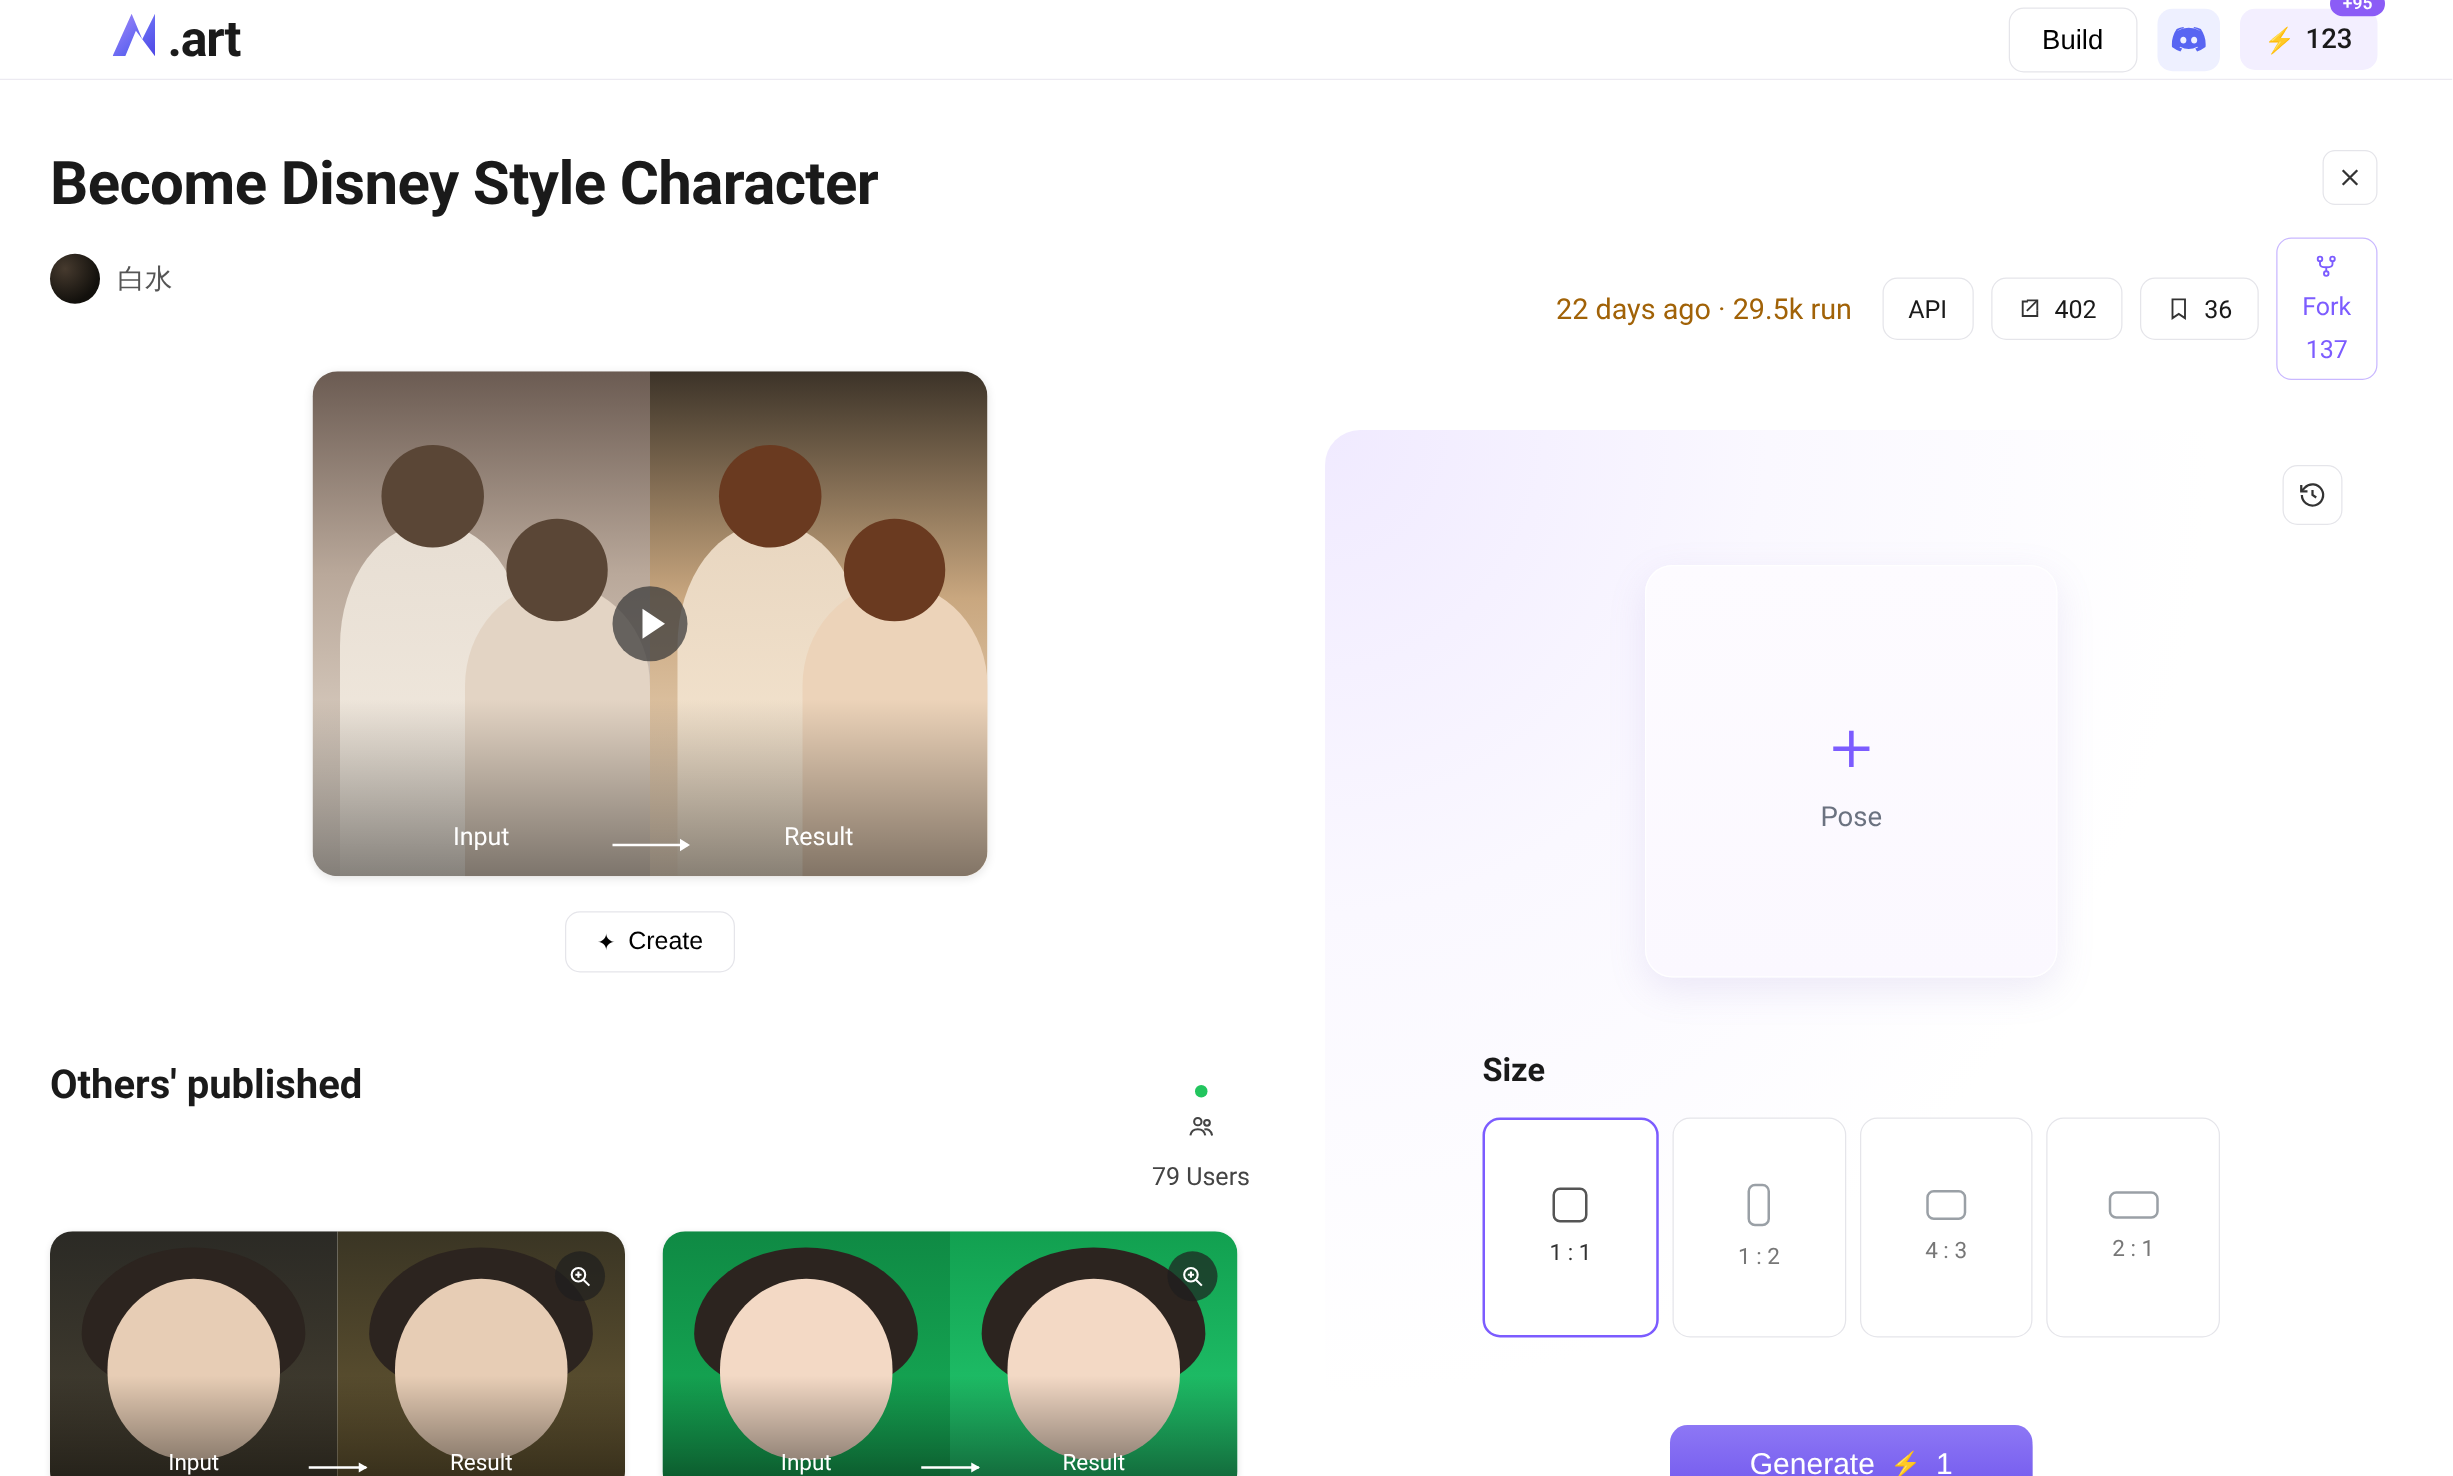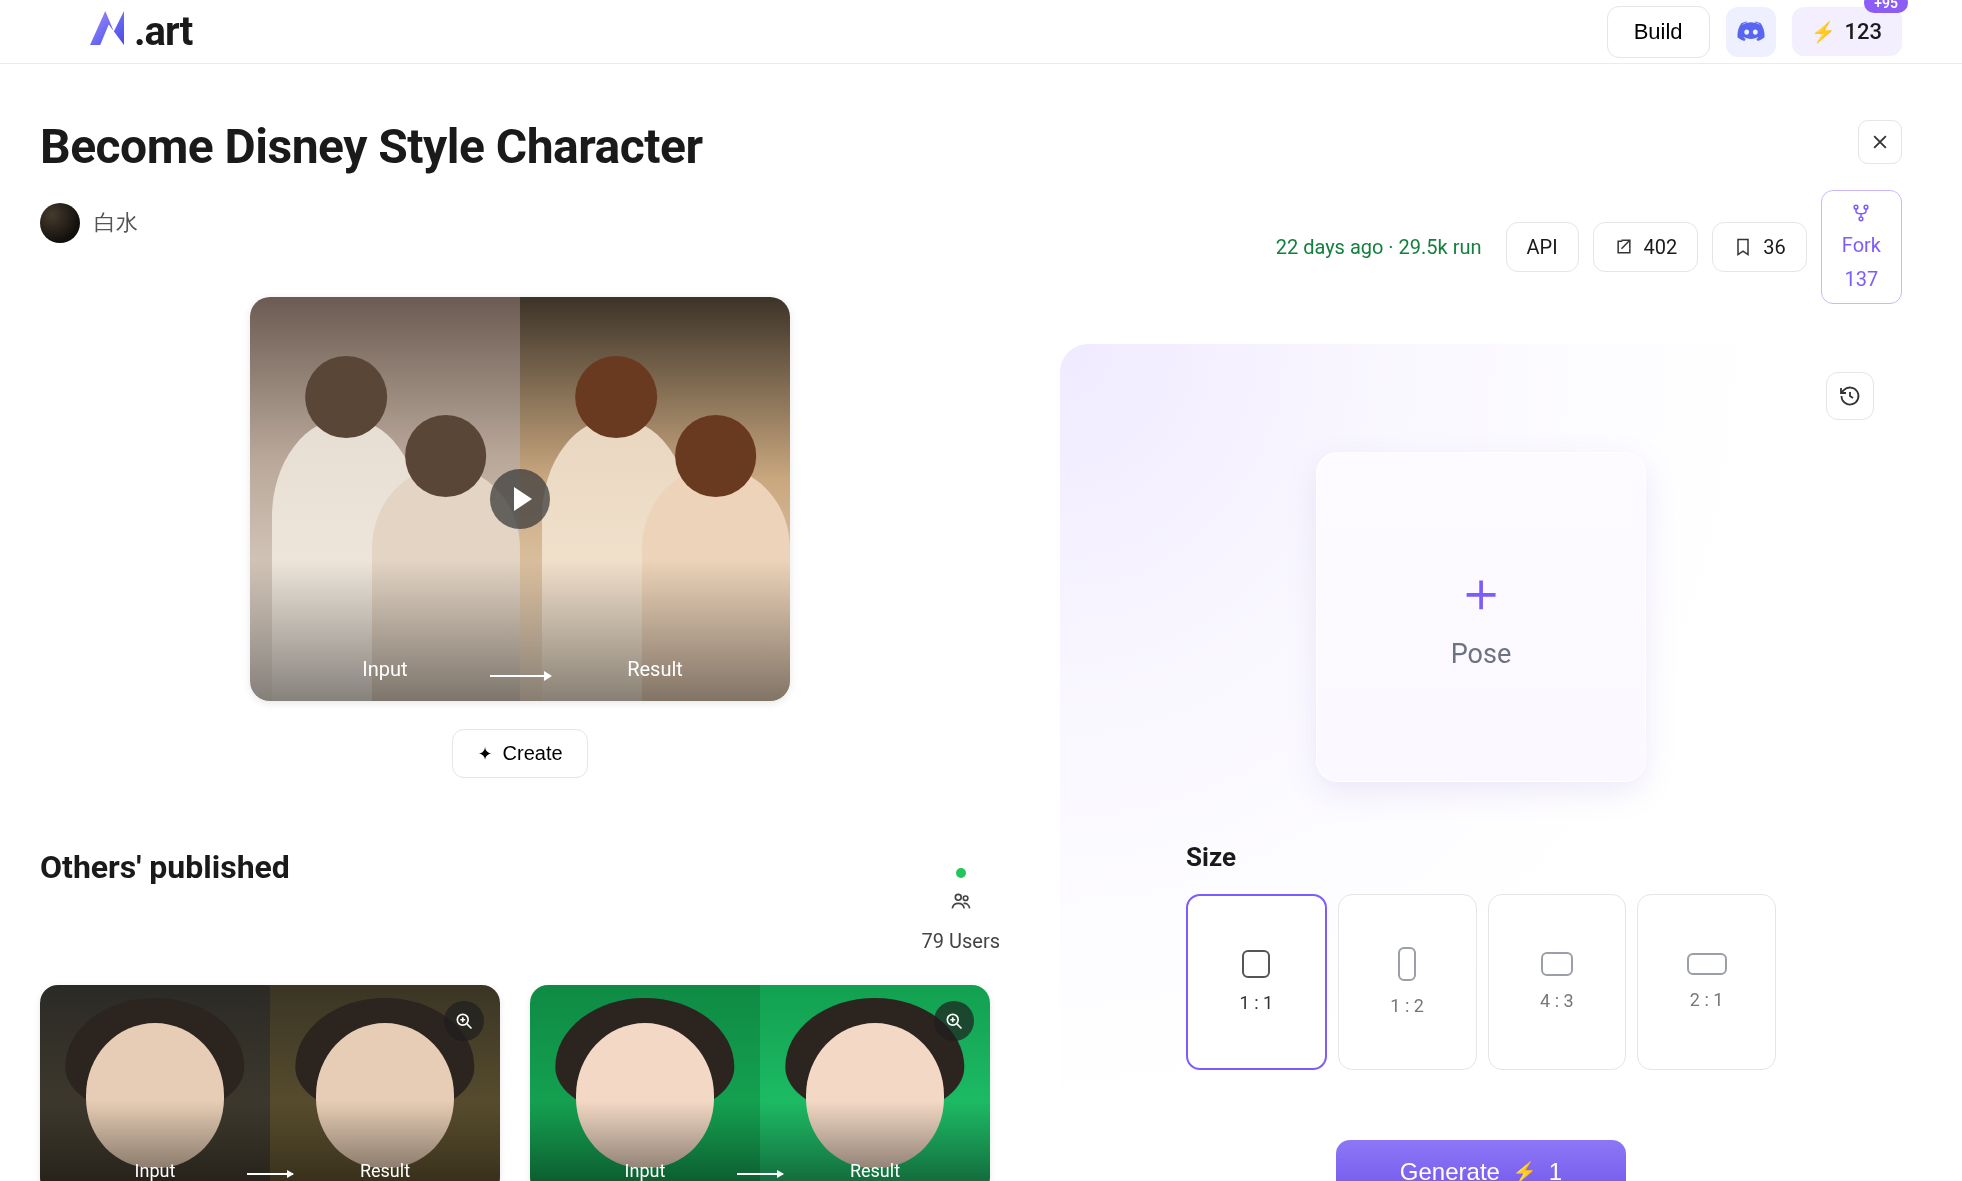--- a/index.html
+++ b/index.html
@@ -204,21 +204,21 @@
     border-radius:50% 50% 40% 40% / 60% 60% 40% 40%;
   }
   .gallery-card.green .ghead { background:#f3d9c5; }
 
   
   .right-col { flex:1; min-width:0; }
   .meta-row {
     display:flex; align-items:center; justify-content:flex-end;
     gap:14px; margin-top:86px; flex-wrap:nowrap;
   }
-  .meta-text { font-size:20px; color:#15803d; margin-right:10px; white-space:nowrap; }
+  .meta-text { font-size:23px; color:#a16207; margin-right:10px; white-space:nowrap; }
   .pill {
     padding:12px 20px;
     border:1px solid #e5e5ea;
     border-radius:12px;
     background:#fff;
     font-size:20px;
     display:flex; align-items:center; gap:10px;
     cursor:pointer;
     white-space:nowrap;
   }
@@ -245,21 +245,21 @@
   .upload-card {
     width:330px; height:330px;
     margin: 60px auto 0;
     border-radius:22px;
     background: linear-gradient(180deg,#fdfbff,#fbf8ff);
     box-shadow: 0 10px 30px rgba(140,120,200,0.15), inset 0 0 0 1px rgba(255,255,255,0.9);
     display:flex; flex-direction:column; align-items:center; justify-content:center;
     gap:18px; cursor:pointer;
   }
   .plus-icon { font-size:56px; color:#7c5cff; line-height:1; font-weight:300; }
-  .upload-label { font-size:27px; color:#6b7280; }
+  .upload-label { font-size:22px; color:#6b7280; }
 
   .size-section { margin-top:60px; padding: 0 70px; }
   .size-title { font-size:26px; font-weight:700; }
   .size-row { display:flex; gap:11px; margin-top:22px; }
   .size-opt {
     flex:1; aspect-ratio: 1 / 1.25;
     border:1px solid #e5e5ea; border-radius:14px;
     display:flex; flex-direction:column; align-items:center; justify-content:center;
     gap:14px; cursor:pointer; background:#fff;
   }

